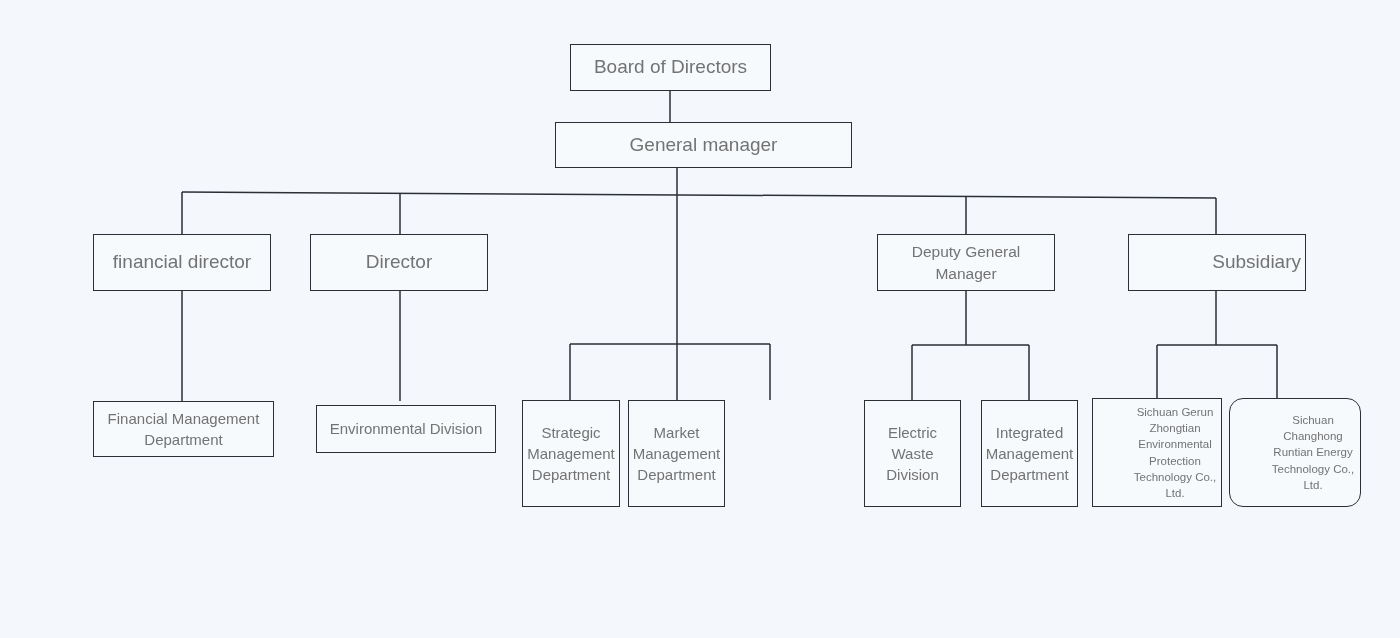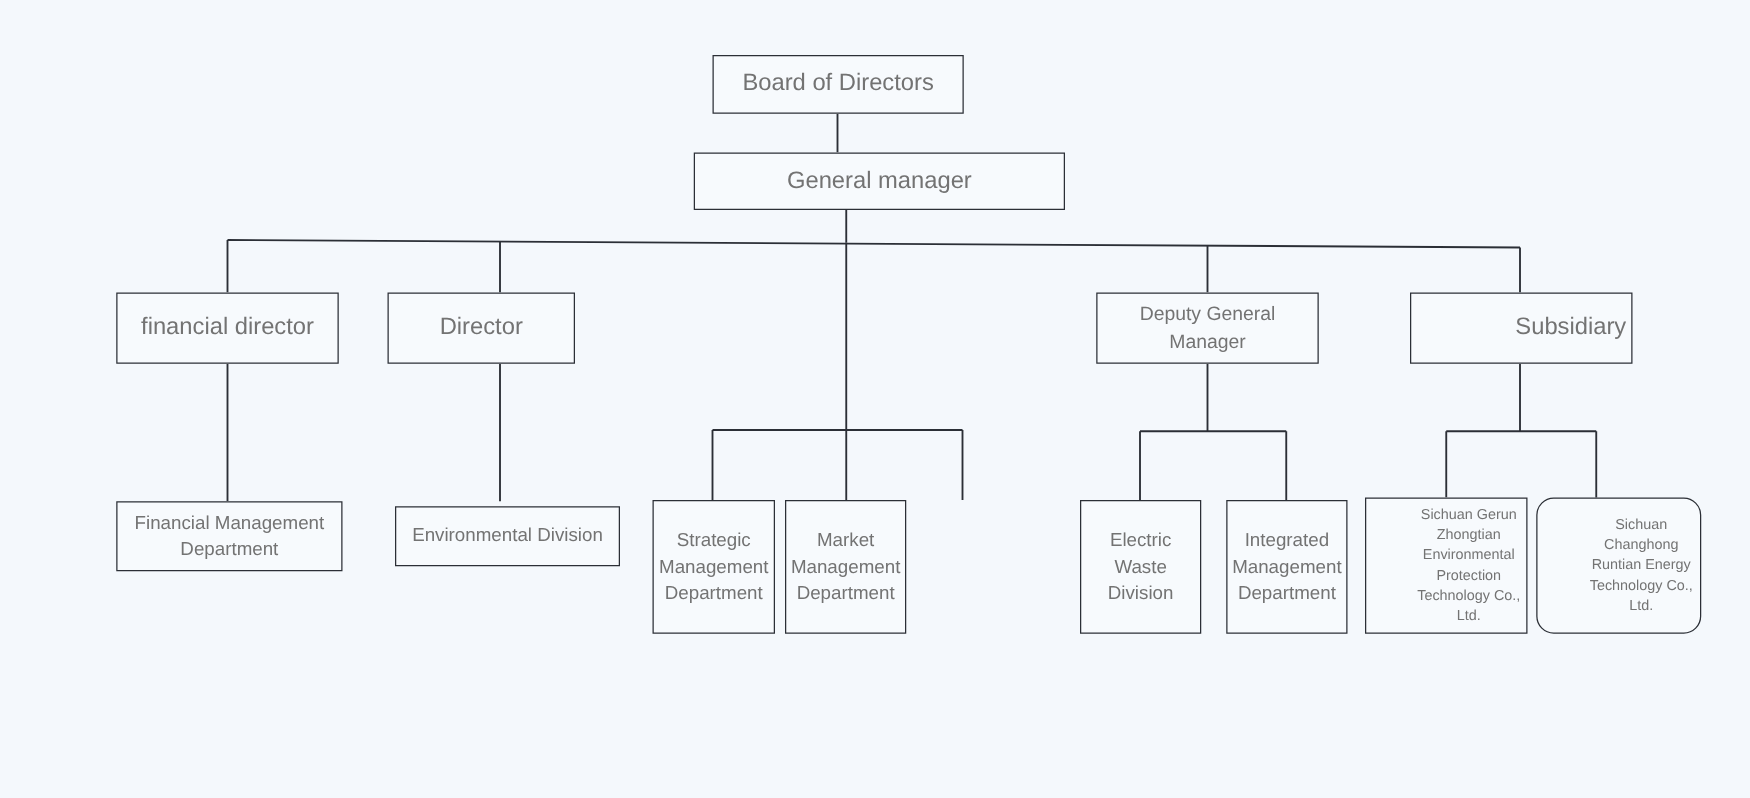--- a/index.html
+++ b/index.html
@@ -95,21 +95,21 @@
   </div>
 
   <div class="node-box size-xl" style="left:555px; top:122px; width:297px; height:46px;">
     <span class="node-label">General manager</span>
   </div>
 
   <div class="node-box size-xl" style="left:93px; top:234px; width:178px; height:57px;">
     <span class="node-label">financial director</span>
   </div>
 
-  <div class="node-box size-xl" style="left:310px; top:234px; width:150px; height:57px;align-items:center;">
+  <div class="node-box size-xl" style="left:310px; top:234px; width:178px; height:57px;align-items:center;">
     <span class="node-label">Director</span>
   </div>
 
   <div class="node-box size-md" style="left:877px; top:234px; width:178px; height:57px;">
     <span class="node-label">Deputy General Manager</span>
   </div>
 
   <div class="node-box size-xl" style="left:1128px; top:234px; width:178px; height:57px;justify-content:flex-end;">
     <span class="node-label">Subsidiary</span>
   </div>

